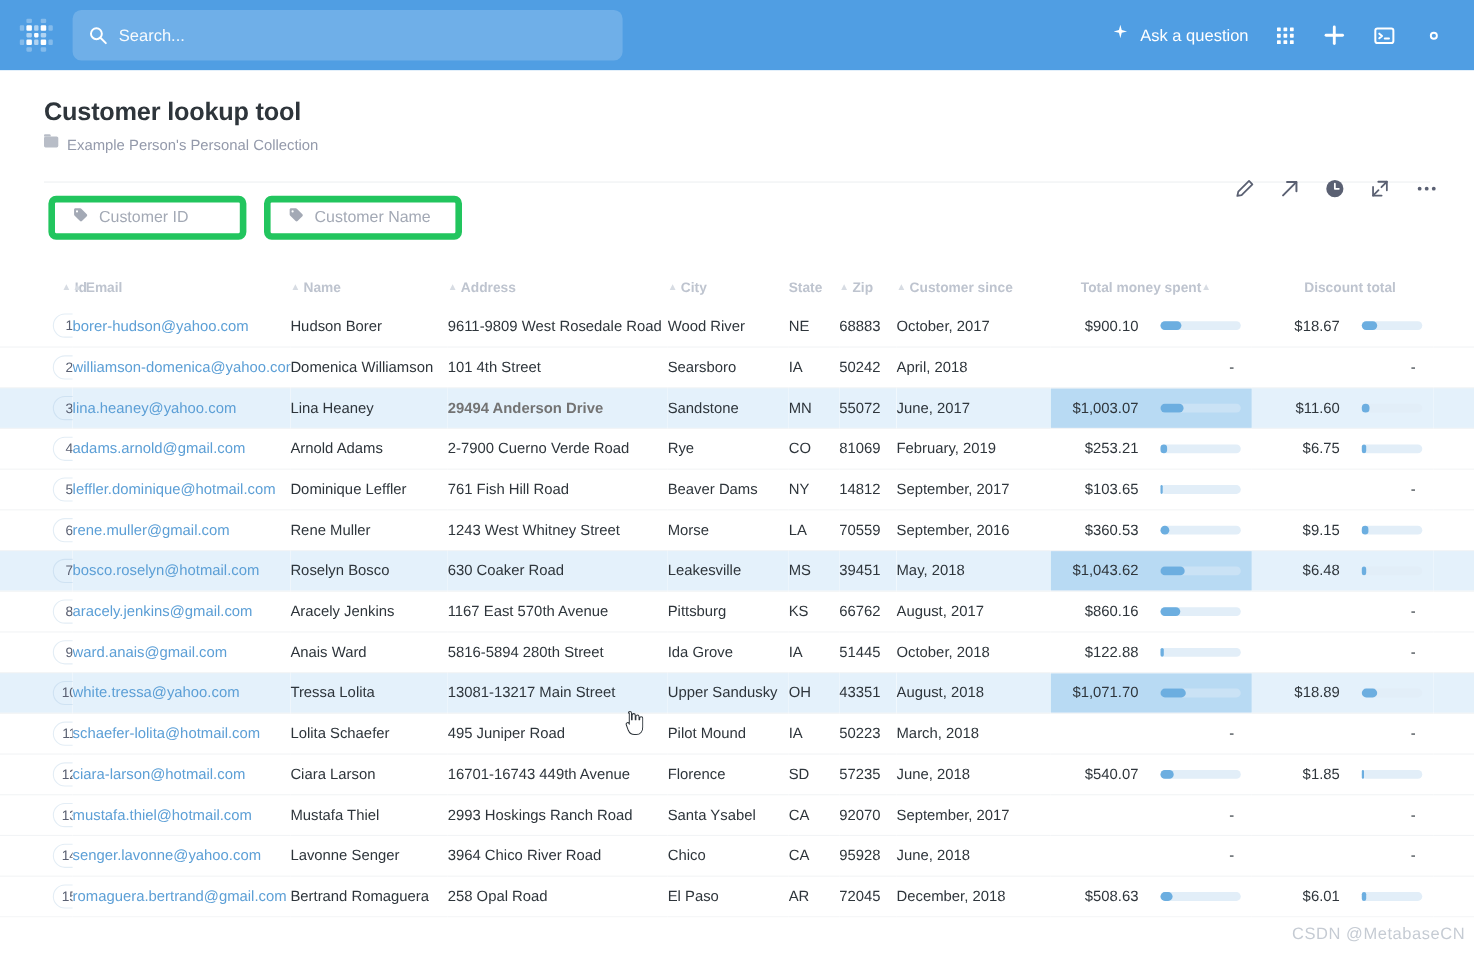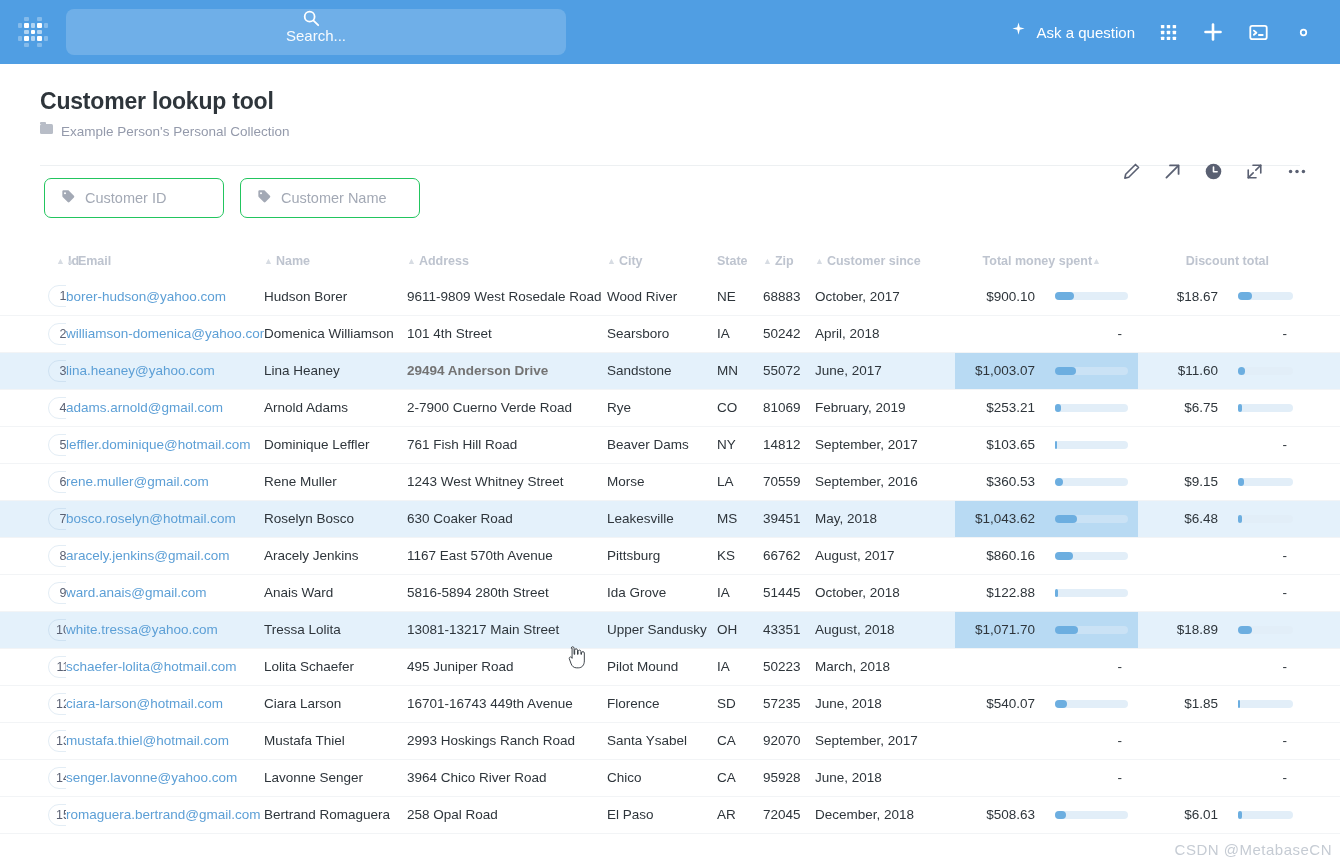--- a/index.html
+++ b/index.html
@@ -35,21 +35,20 @@
   .logo i.d3 { opacity: 1; }
   .logo i.d0 { opacity: 0; }
 
   .searchbar {
     width: 500px; height: 46px;
     background: rgba(255,255,255,.18);
     border-radius: 8px;
     display: flex; align-items: center;
     padding: 0 14px;
     cursor: text;
-    flex-direction: column;
   }
   .searchbar .sicon { width:18px; height:18px; margin-right:10px; flex:0 0 auto; }
   .searchbar .sph { color:#ffffff; font-size:15px; opacity:.95; }
 
   .nav-right {
     margin-left: auto;
     display: flex; align-items: center; gap: 24px;
     padding-right: 8px;
   }
   .ask {
@@ -89,21 +88,21 @@
 
   .hr-line { height:1px; background:#EDF0F2; margin: 26px 0 0 0; }
 
   
   .filters {
     padding: 22px 40px 0 44px;
     display: flex; gap: 16px;
   }
   .filter-widget {
     height: 40px; min-width: 180px;
-    border: 1px solid #22c55e; border-radius: 7px;
+    border: 6px solid #22c55e; border-radius: 7px;
     display: flex; align-items: center; gap: 9px;
     padding: 0 16px; cursor: pointer; background: #fff;
   }
   .filter-widget .flabel { color:#A3A9B5; font-size:14.5px; }
 
   
   .card { padding: 30px 0 0 0; }
   .card-title {
     font-size: 14.5px; color:#2E353B; font-weight:700;
     padding-left: 58px; margin-bottom: 12px;

